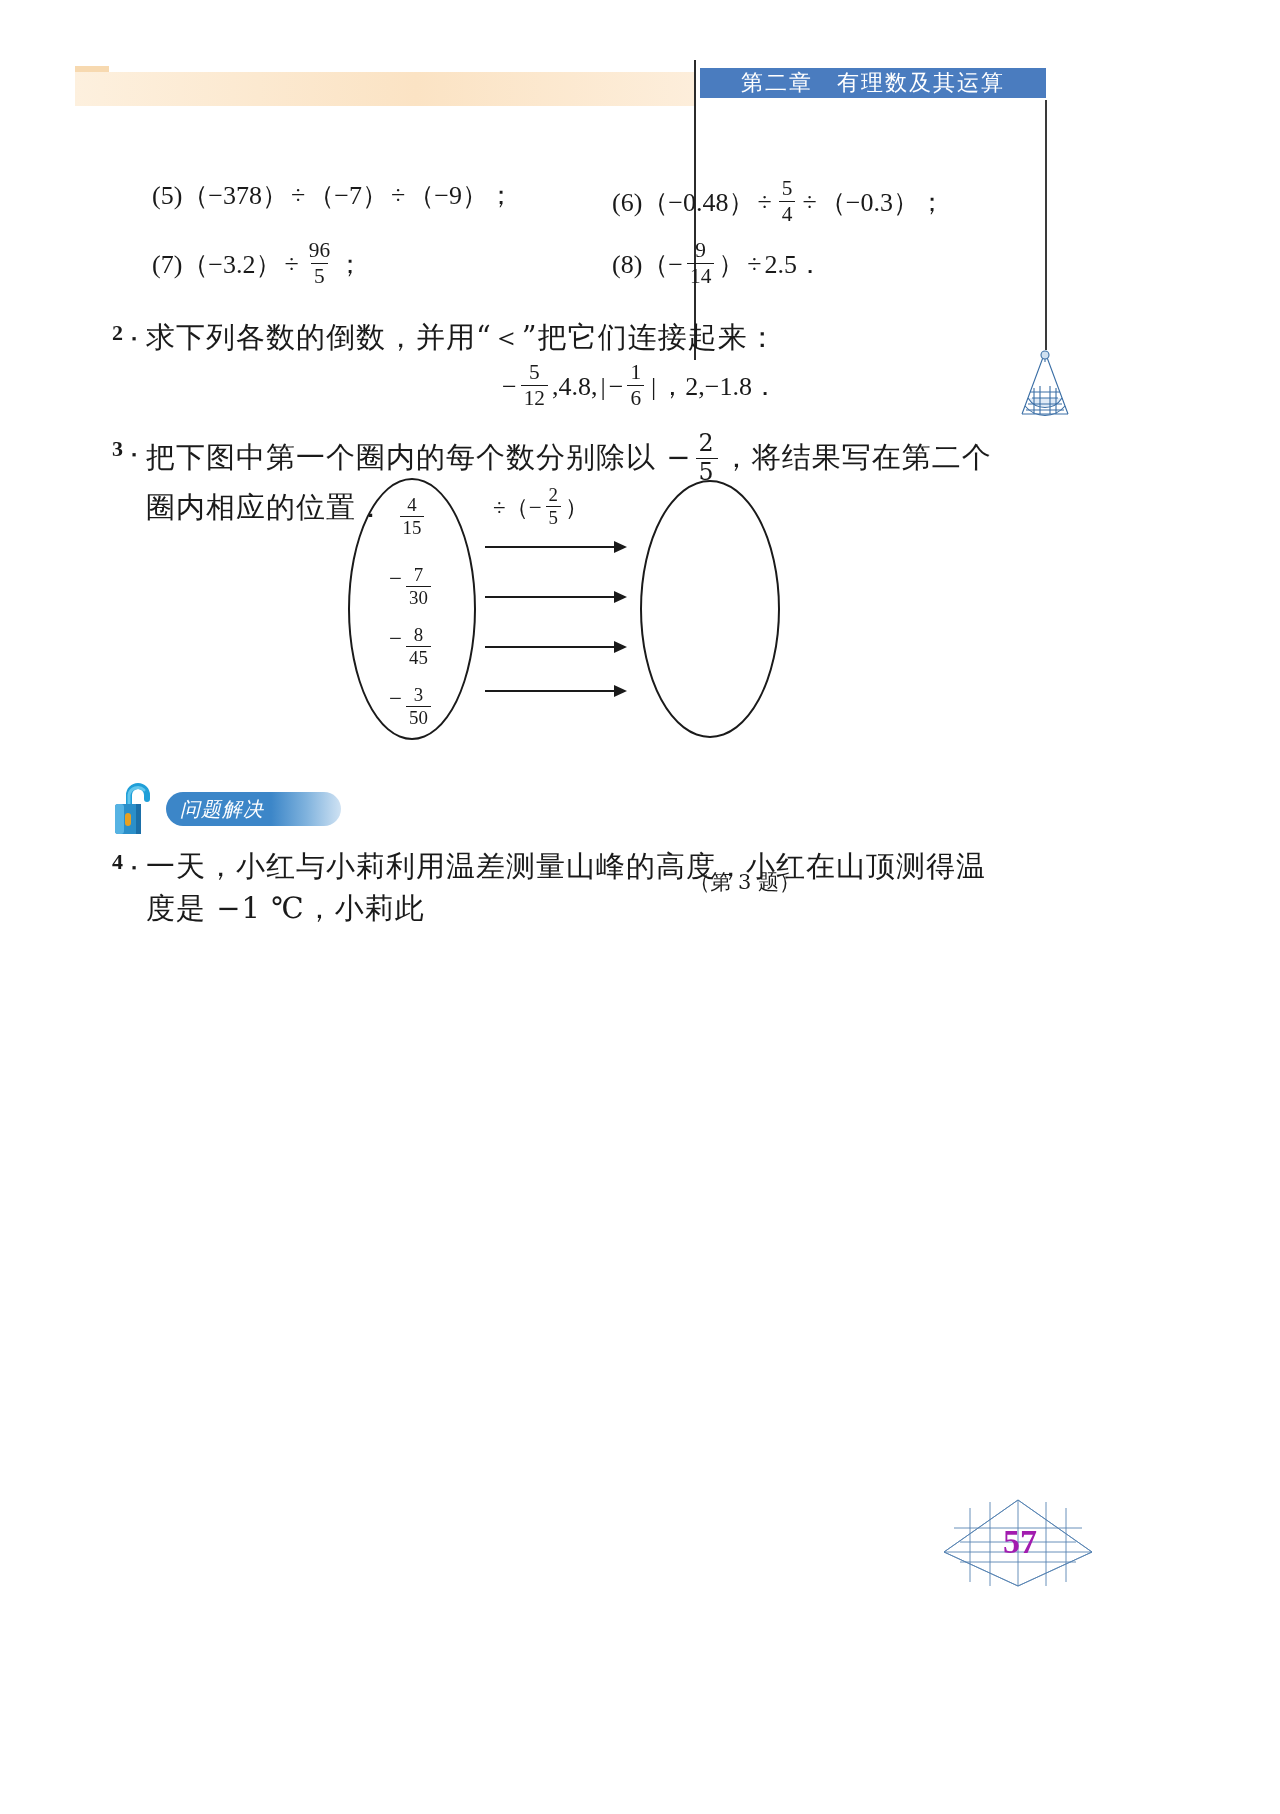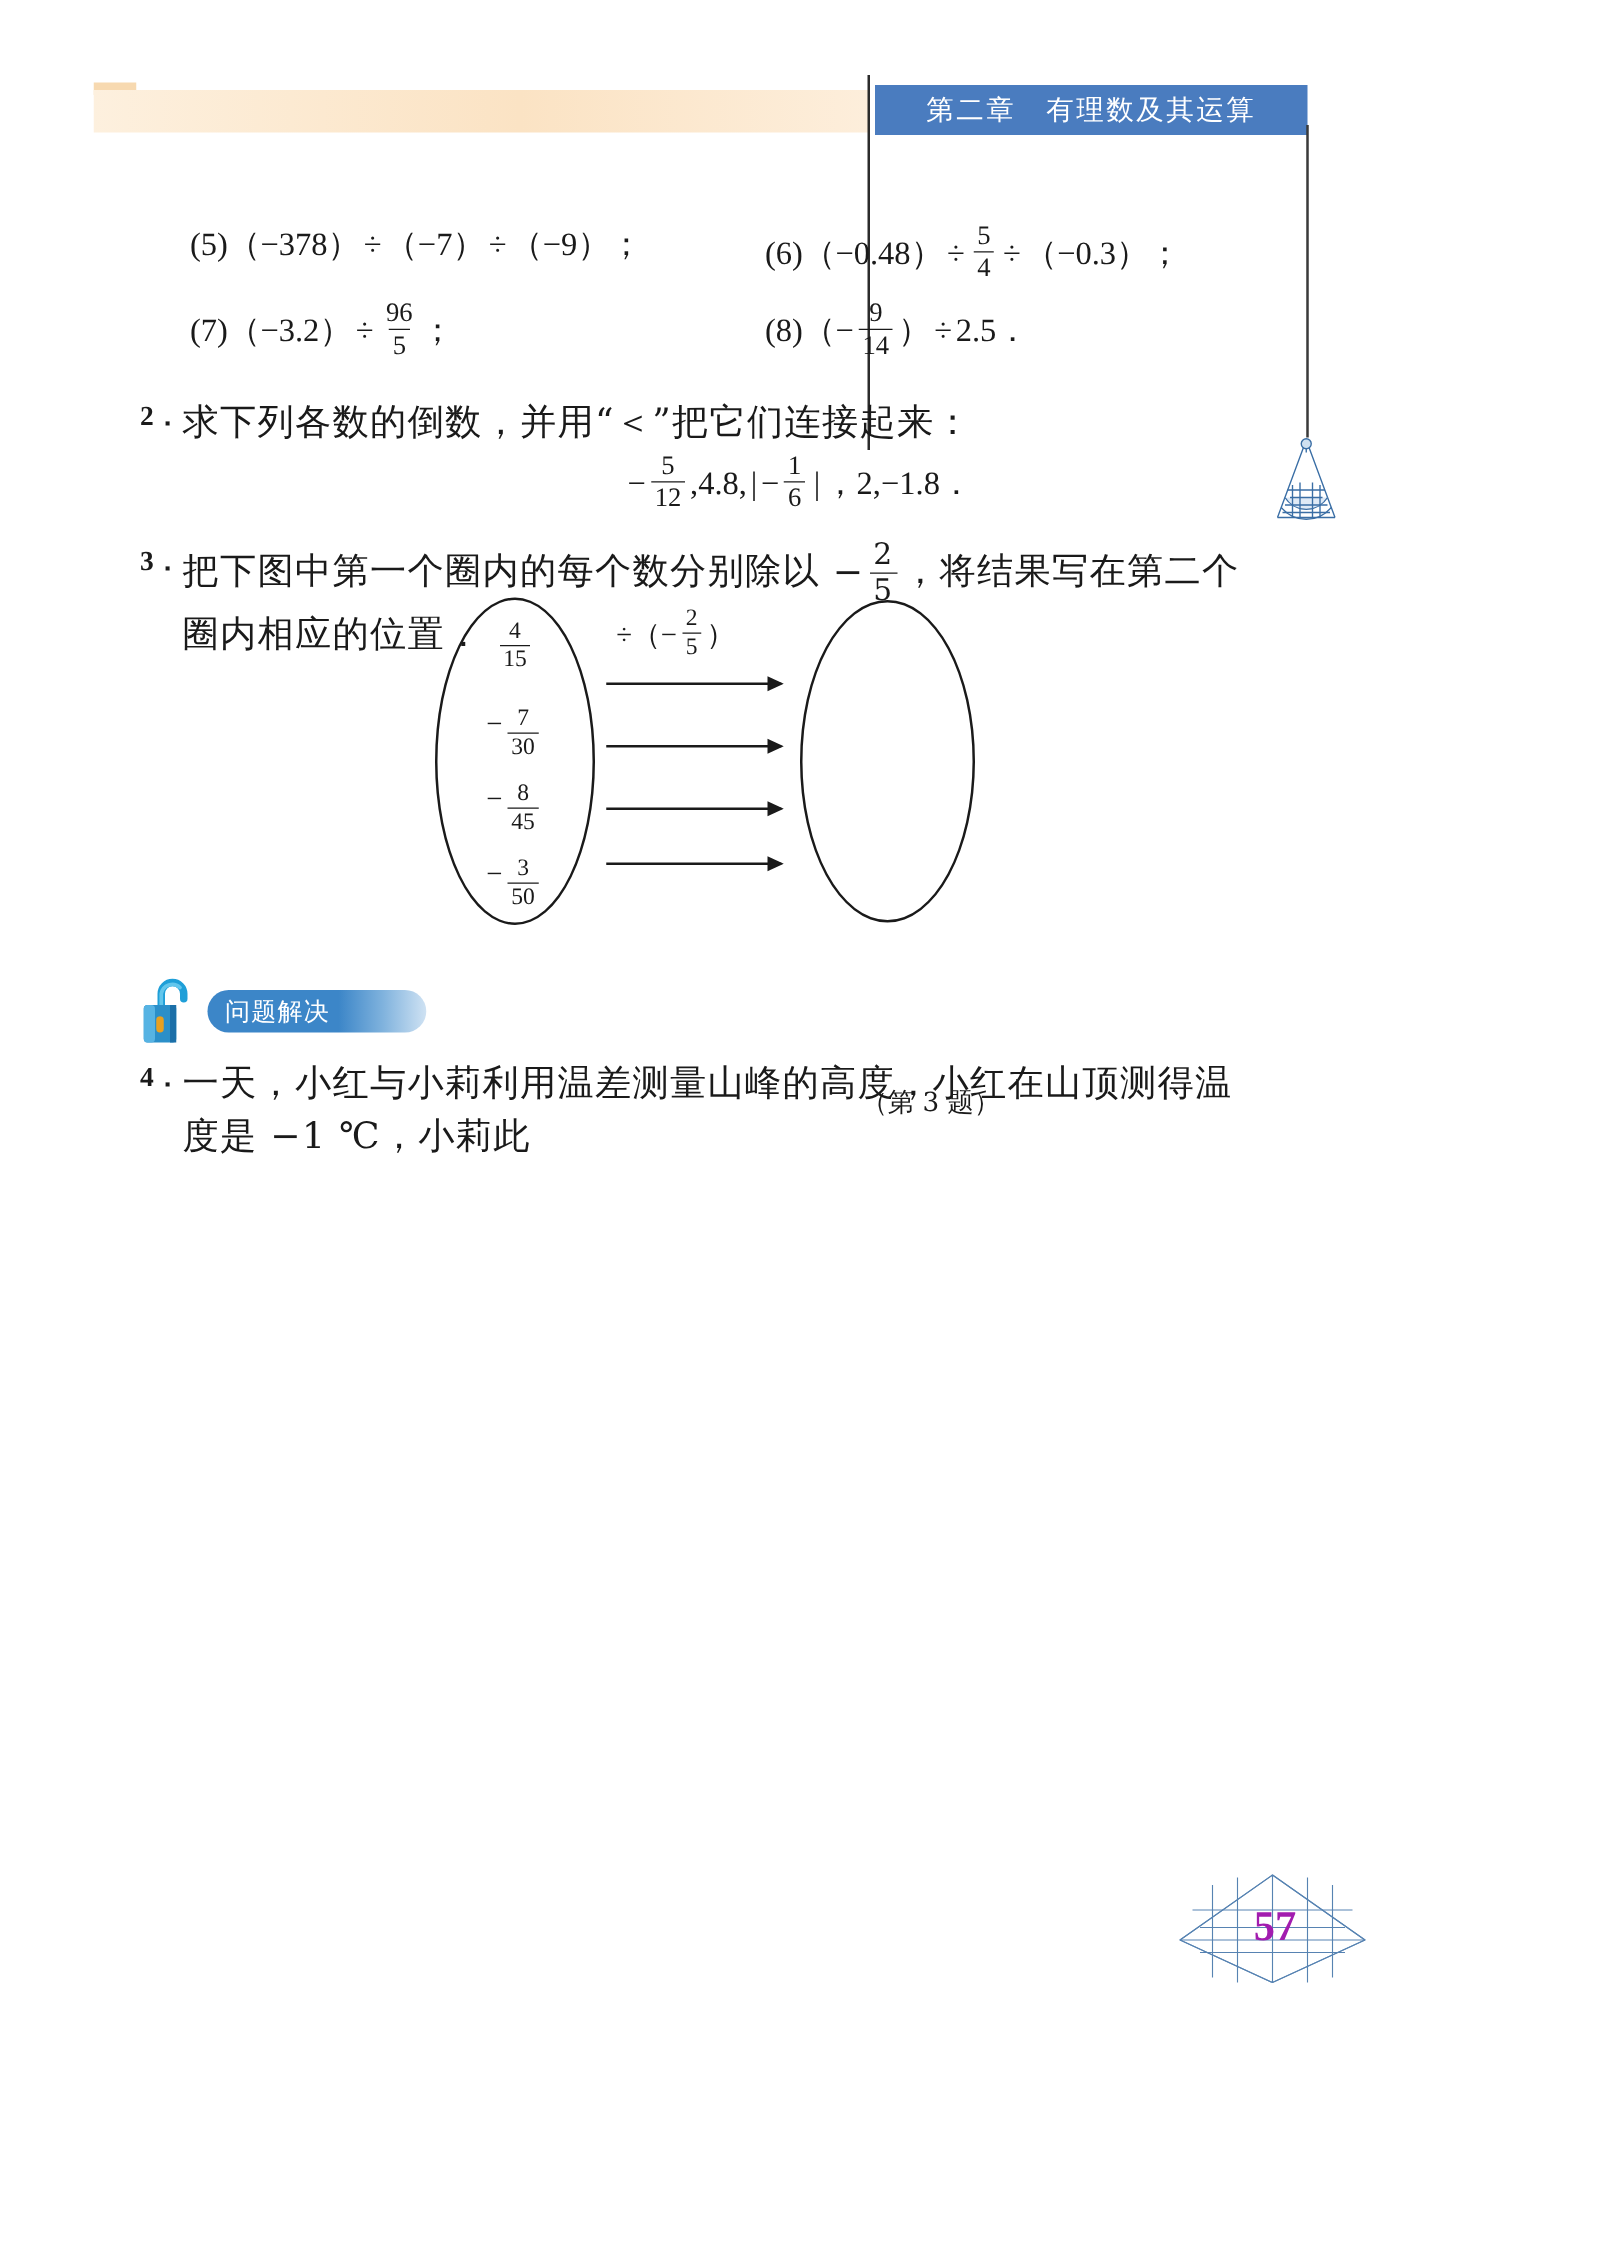--- a/index.html
+++ b/index.html
@@ -41,21 +41,21 @@
   }
   .header-rule {
     position: absolute;
     left: 694px; top: 0px;
     width: 2px; height: 300px;
     background: #2b2b2b;
   }
   .header-banner {
     position: absolute;
     left: 700px; top: 8px;
-    width: 346px; height: 40px;
+    width: 346px; height: 30px;
     background: #4a7cbf;
     display: flex;
     align-items: center;
     justify-content: center;
     text-align: right;
   }
   .header-banner span {
     color: #ffffff;
     font-family: "Liberation Sans", sans-serif;
     font-size: 22px;
@@ -202,21 +202,21 @@
     width: 470px;
     text-align: right;
     font-size: 21px;
     font-family: "DejaVu Serif", "Liberation Serif", serif;
   }
 
   
   .badge-wrap {
     position: absolute;
     left: 112px; top: 782px;
-    width: 230px; height: 54px;
+    width: 230px; height: 54px; font-style: italic;
   }
   .badge-pill {
     position: absolute;
     left: 54px; top: 10px;
     width: 175px; height: 34px;
     border-radius: 17px;
     background: linear-gradient(to right,
       #3c86c8 0%, #3c86c8 60%, #7fb2dd 80%, #cfe2f3 100%);
   }
   .badge-pill span {

